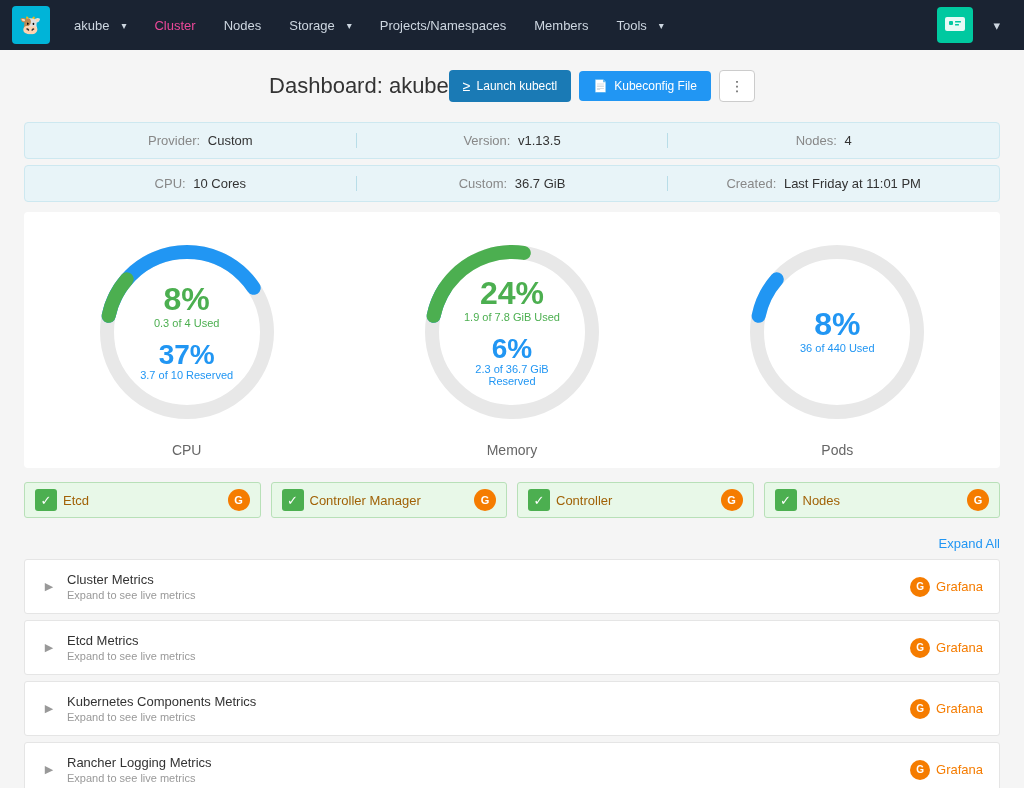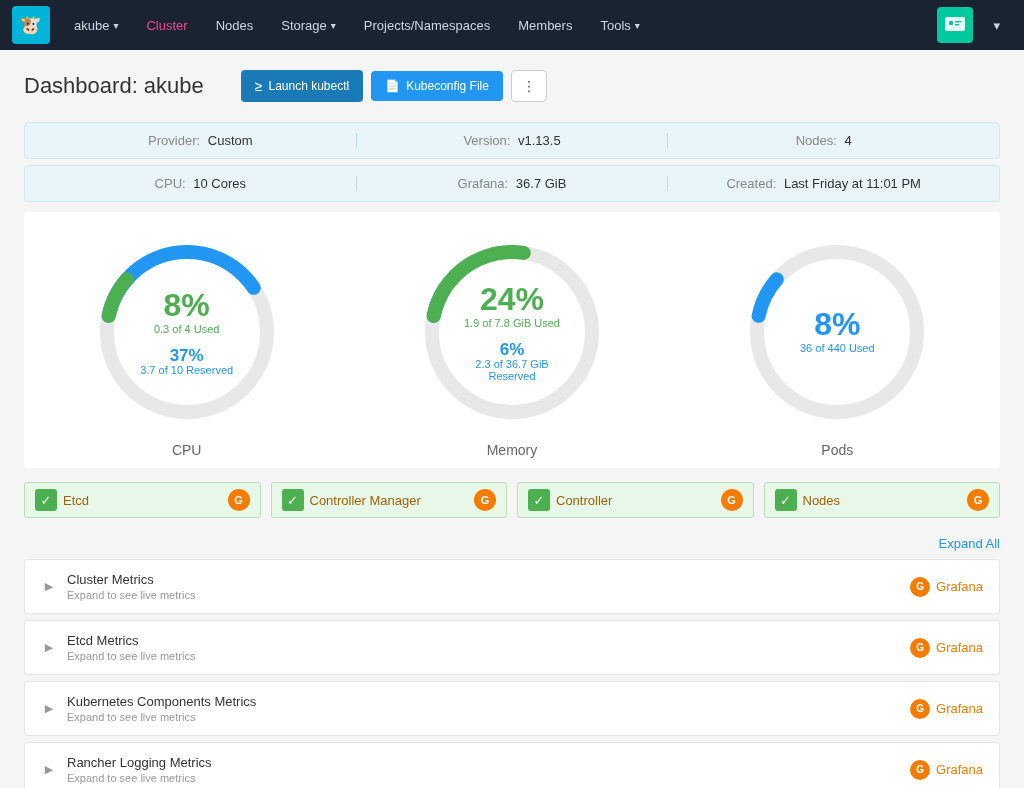--- a/index.html
+++ b/index.html
@@ -20,21 +20,21 @@
       border-radius: 4px;
       display: flex; align-items: center; justify-content: center;
       margin-right: 8px;
       color: white; font-weight: bold; font-size: 18px;
     }
     .nav-item {
       color: #cdd6e0;
       padding: 6px 12px;
       cursor: pointer;
       font-size: 13px;
-      display: flex; align-items: center; gap: 4px;
+      display: flex; align-items: center; gap: 12px;
       border-radius: 3px;
     }
     .nav-item.active { color: #ec4899; }
     .nav-item .chevron { font-size: 10px; }
     .navbar-right {
       margin-left: auto;
       display: flex; align-items: center; gap: 8px;
     }
     .user-avatar {
       width: 36px; height: 36px;
@@ -45,23 +45,22 @@
       cursor: pointer;
     }
 
     
     .main { padding: 20px 24px; }
 
     
     .page-header {
       display: flex;
       align-items: center;
-      justify-content: flex-start;
+      justify-content: center;
       margin-bottom: 20px;
-      gap: 37px;
     }
     .page-title { font-size: 22px; font-weight: 300; color: #333; }
     .header-actions { display: flex; gap: 8px; align-items: center; }
     .btn-kubectl {
       background: #1a7ab5;
       color: white;
       border: none;
       padding: 8px 14px;
       border-radius: 4px;
       cursor: pointer;
@@ -144,21 +143,21 @@
     .gauge-pct-used {
       font-size: 32px;
       font-weight: bold;
       color: #4caf50;
       line-height: 1;
     }
     .gauge-pct-used.pods { color: #2196f3; }
     .gauge-detail-used { font-size: 11px; color: #4caf50; margin: 2px 0; }
     .gauge-detail-used.pods { color: #2196f3; }
     .gauge-pct-reserved {
-      font-size: 17px;
+      font-size: 28px;
       font-weight: bold;
       color: #2196f3;
       margin-top: 12px;
       line-height: 1;
     }
     .gauge-detail-reserved { font-size: 11px; color: #2196f3; }
     .gauge-label { font-size: 14px; color: #666; margin-top: 10px; }
 
     
     .status-row {
@@ -331,21 +330,21 @@
       <span class="value">4</span>
     </div>
   </div>
 
   <div class="info-bar">
     <div class="info-bar-item">
       <span class="label">CPU:</span>
       <span class="value">10 Cores</span>
     </div>
     <div class="info-bar-item">
-      <span class="label">Grafana:</span>
+      <span class="label">Custom:</span>
       <span class="value">36.7 GiB</span>
     </div>
     <div class="info-bar-item">
       <span class="label">Created:</span>
       <span class="value">Last Friday at 11:01 PM</span>
     </div>
   </div>
 
   <div class="gauges-row">
 

